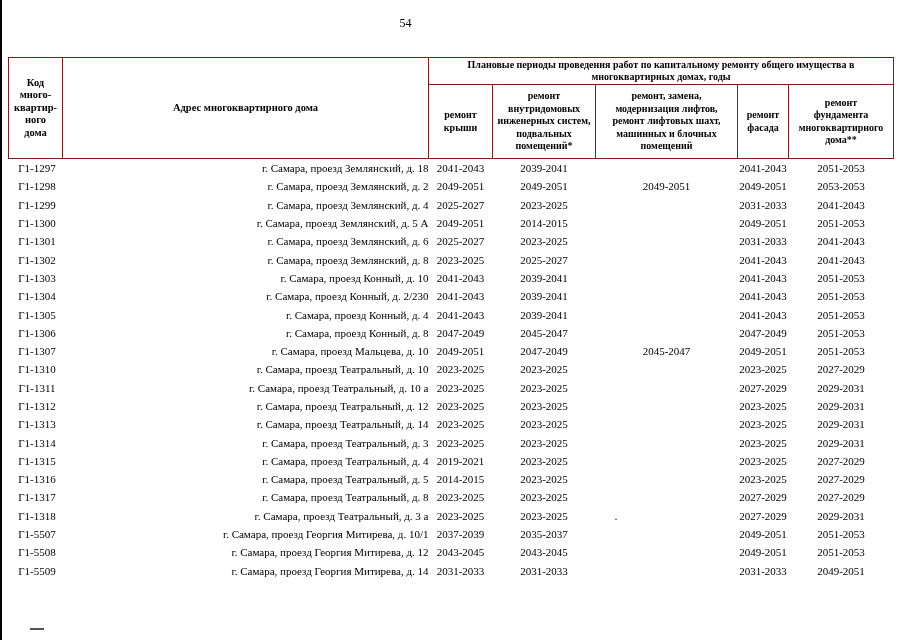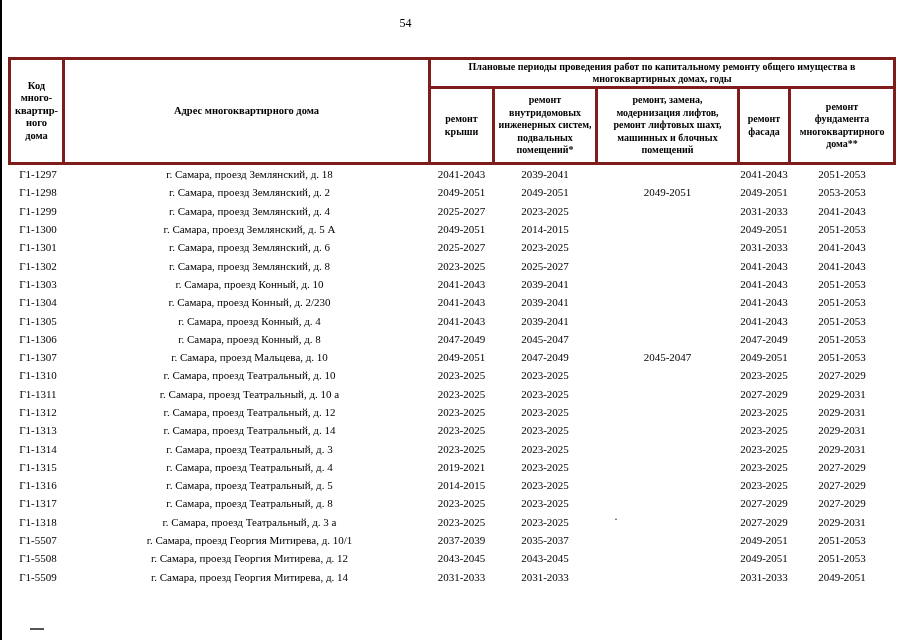--- a/index.html
+++ b/index.html
@@ -33,21 +33,21 @@
   }
   table.repair-table {
     position: absolute;
     left: 8px;
     top: 57px;
     border-collapse: collapse;
     table-layout: fixed;
     width: 885px;
   }
   .repair-table th {
-    border: 3px solid #7f1d1d;
+    border: 1px solid #7f1d1d;
     font-weight: bold;
     font-size: 10px;
     line-height: 12.5px;
     text-align: center;
     vertical-align: middle;
     white-space: pre-line;
     padding: 1px 2px;
   }
   .repair-table th.th-group {
     height: 24px;
@@ -68,21 +68,21 @@
     vertical-align: middle;
     text-align: center;
     white-space: nowrap;
     overflow: hidden;
   }
   .repair-table td.col-code {
     text-align: center;
     padding-left: 3px;
   }
   .repair-table td.col-address {
-    text-align: center;
+    text-align: right;
     padding-left: 6px;
   }
   .artifact-dot {
     position: absolute;
     left: 614px;
     top: 512px;
     font-size: 12px;
     color: #222;
   }
   .artifact-dash {

